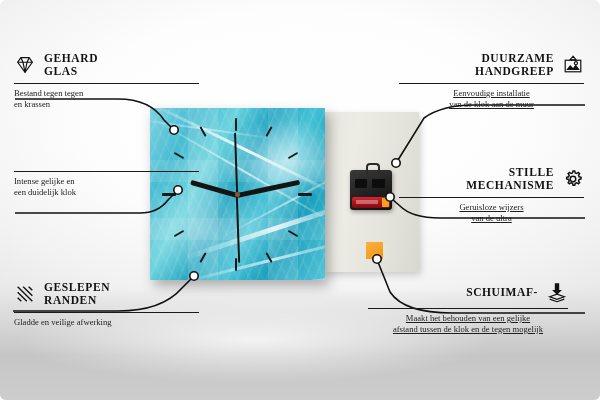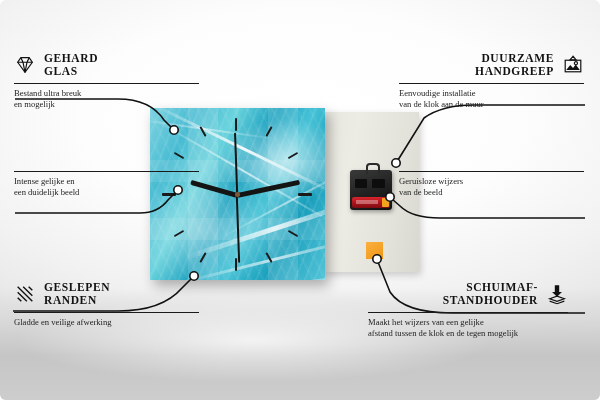--- a/index.html
+++ b/index.html
@@ -69,21 +69,21 @@
   
   .feat{position:absolute;width:185px;}
   .feat .head{display:flex;align-items:center;gap:8px;}
   .feat.left .head{justify-content:flex-start;}
   .feat.right .head{justify-content:flex-end;flex-direction:row;}
   .ttl{font-family:"Liberation Serif", serif;font-weight:bold;font-size:11.5px;
     letter-spacing:.6px;color:#121212;line-height:13px;text-transform:uppercase;}
   .feat.right .ttl{text-align:right;}
   .rule{height:1px;background:#1a1a1a;margin:5px 0 4px 0;}
   .desc{font-family:"Liberation Serif", serif;font-size:8.6px;color:#1e1e1e;line-height:10.6px;}
-  .feat.right .desc{text-align:left;}
+  .feat.right .desc{text-align:center;text-decoration:underline;}
   .ico{width:22px;height:22px;flex:0 0 22px;color:#111;}
   .ico svg{display:block;width:22px;height:22px;}
 </style>
 </head>
 <body>
 
 <div class="stage">
   <div class="floor"></div>
   <div class="floorsheen"></div>
 
@@ -164,28 +164,28 @@
           <path d="M4 9 L12 20 L20 9 L16.5 4 L7.5 4 Z"></path>
           <path d="M4 9 H20 M7.5 4 L9.8 9 L12 20 L14.2 9 L16.5 4"></path>
         </svg>
       </span>
       <span class="ttl">
         <span>GEHARD</span><br><span>GLAS</span>
       </span>
     </div>
     <div class="rule"></div>
     <div class="desc">
-      <span>Bestand ultra breuk</span><br><span>en mogelijk</span>
+      <span>Bestand tegen tegen</span><br><span>en krassen</span>
     </div>
   </div>
 
   <div class="feat left" style="left:14px;top:166px;">
     <div class="rule"></div>
     <div class="desc">
-      <span>Intense gelijke en</span><br><span>een duidelijk beeld</span>
+      <span>Intense gelijke en</span><br><span>een duidelijk klok</span>
     </div>
   </div>
 
   <div class="feat left" style="left:14px;top:281px;">
     <div class="head">
       <span class="ico">
         <svg viewBox="0 0 24 24" fill="none" stroke="currentColor" stroke-width="1.5">
           <path d="M4 4 L20 20 M4 10 L14 20 M4 16 L8 20 M10 4 L20 14 M16 4 L20 8"></path>
         </svg>
       </span>
@@ -213,37 +213,48 @@
         </svg>
       </span>
     </div>
     <div class="rule"></div>
     <div class="desc">
       <span>Eenvoudige installatie</span><br><span>van de klok aan de muur</span>
     </div>
   </div>
 
   <div class="feat right" style="left:399px;top:166px;">
-    <div class="rule"></div>
-    <div class="desc">
-      <span>Geruisloze wijzers</span><br><span>van de beeld</span>
+    <div class="head">
+      <span class="ttl" style="flex:1">
+        <span>STILLE</span><br><span>MECHANISME</span>
+      </span>
+      <span class="ico">
+        <svg viewBox="0 0 24 24" fill="none" stroke="currentColor" stroke-width="1.6">
+          <path d="M12 3.2 l1.9 0 .5 2.1 1.6.7 1.8-1.2 1.4 1.4 -1.2 1.8 .7 1.6 2.1 .5 0 1.9 -2.1 .5 -.7 1.6 1.2 1.8 -1.4 1.4 -1.8-1.2 -1.6 .7 -.5 2.1 -1.9 0 -.5-2.1 -1.6-.7 -1.8 1.2 -1.4-1.4 1.2-1.8 -.7-1.6 -2.1-.5 0-1.9 2.1-.5 .7-1.6 -1.2-1.8 1.4-1.4 1.8 1.2 1.6-.7 Z"></path>
+          <circle cx="12" cy="12" r="3"></circle>
+        </svg>
+      </span>
+    </div>
+    <div class="rule"></div>
+    <div class="desc">
+      <span>Geruisloze wijzers</span><br><span>van de ultra</span>
     </div>
   </div>
 
   <div class="feat right" style="left:368px;top:281px;width:200px;">
     <div class="head">
       <span class="ttl" style="flex:1">
-        <span>SCHUIMAF-</span><br><span>STANDHOUDER</span>
+        <span>SCHUIMAF-</span><br>
       </span>
       <span class="ico">
         <svg viewBox="0 0 24 24" fill="none" stroke="currentColor" stroke-width="1.3">
           <path d="M9.6 2.5 h4.8 v7.2 h3 L12 15 L6.6 9.7 h3 Z" fill="currentColor" stroke="none"></path>
           <path d="M4 17.2 L12 14.4 L20 17.2 L12 20 Z"></path>
           <path d="M4 19.8 L12 22.6 L20 19.8"></path>
         </svg>
       </span>
     </div>
     <div class="rule"></div>
     <div class="desc">
-      <span>Maakt het wijzers van een gelijke</span><br><span>afstand tussen de klok en de tegen mogelijk</span>
+      <span>Maakt het behouden van een gelijke</span><br><span>afstand tussen de klok en de tegen mogelijk</span>
     </div>
   </div>
 </div>
 
 </body></html>

